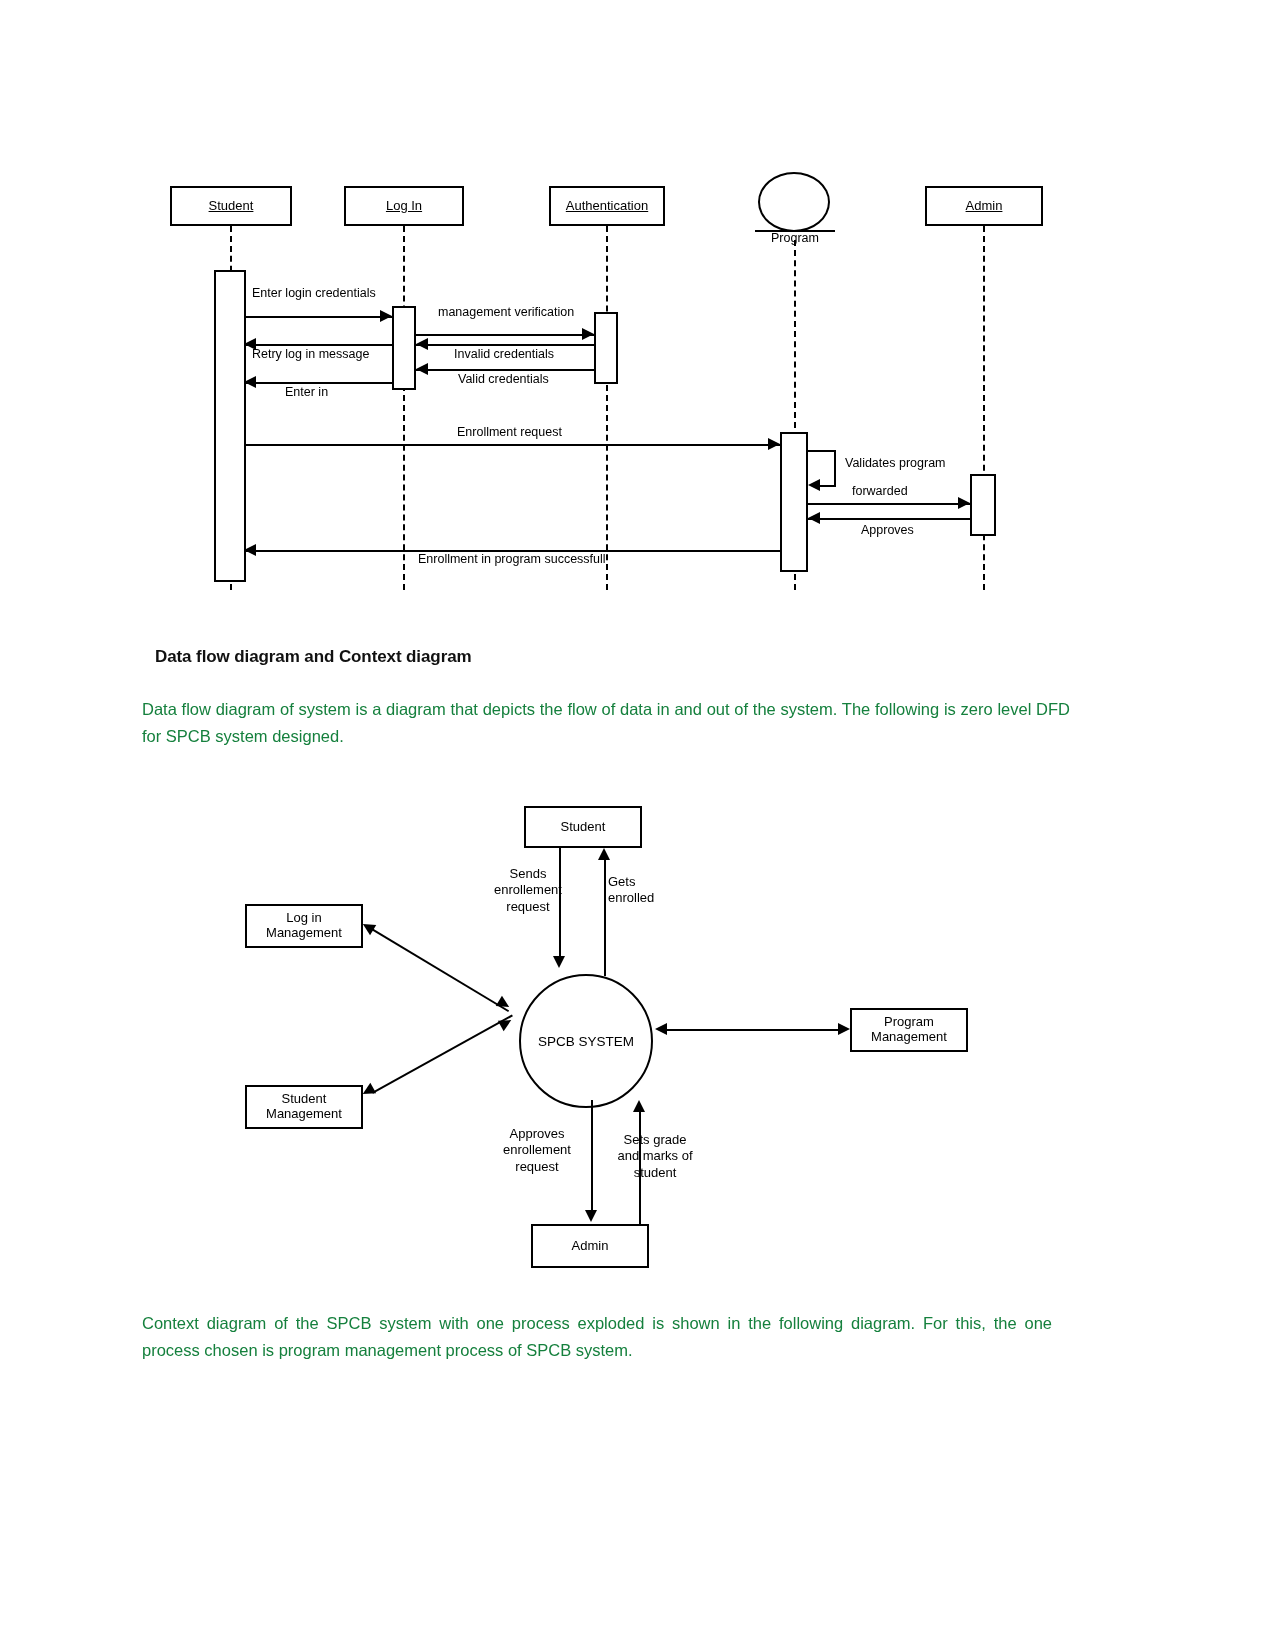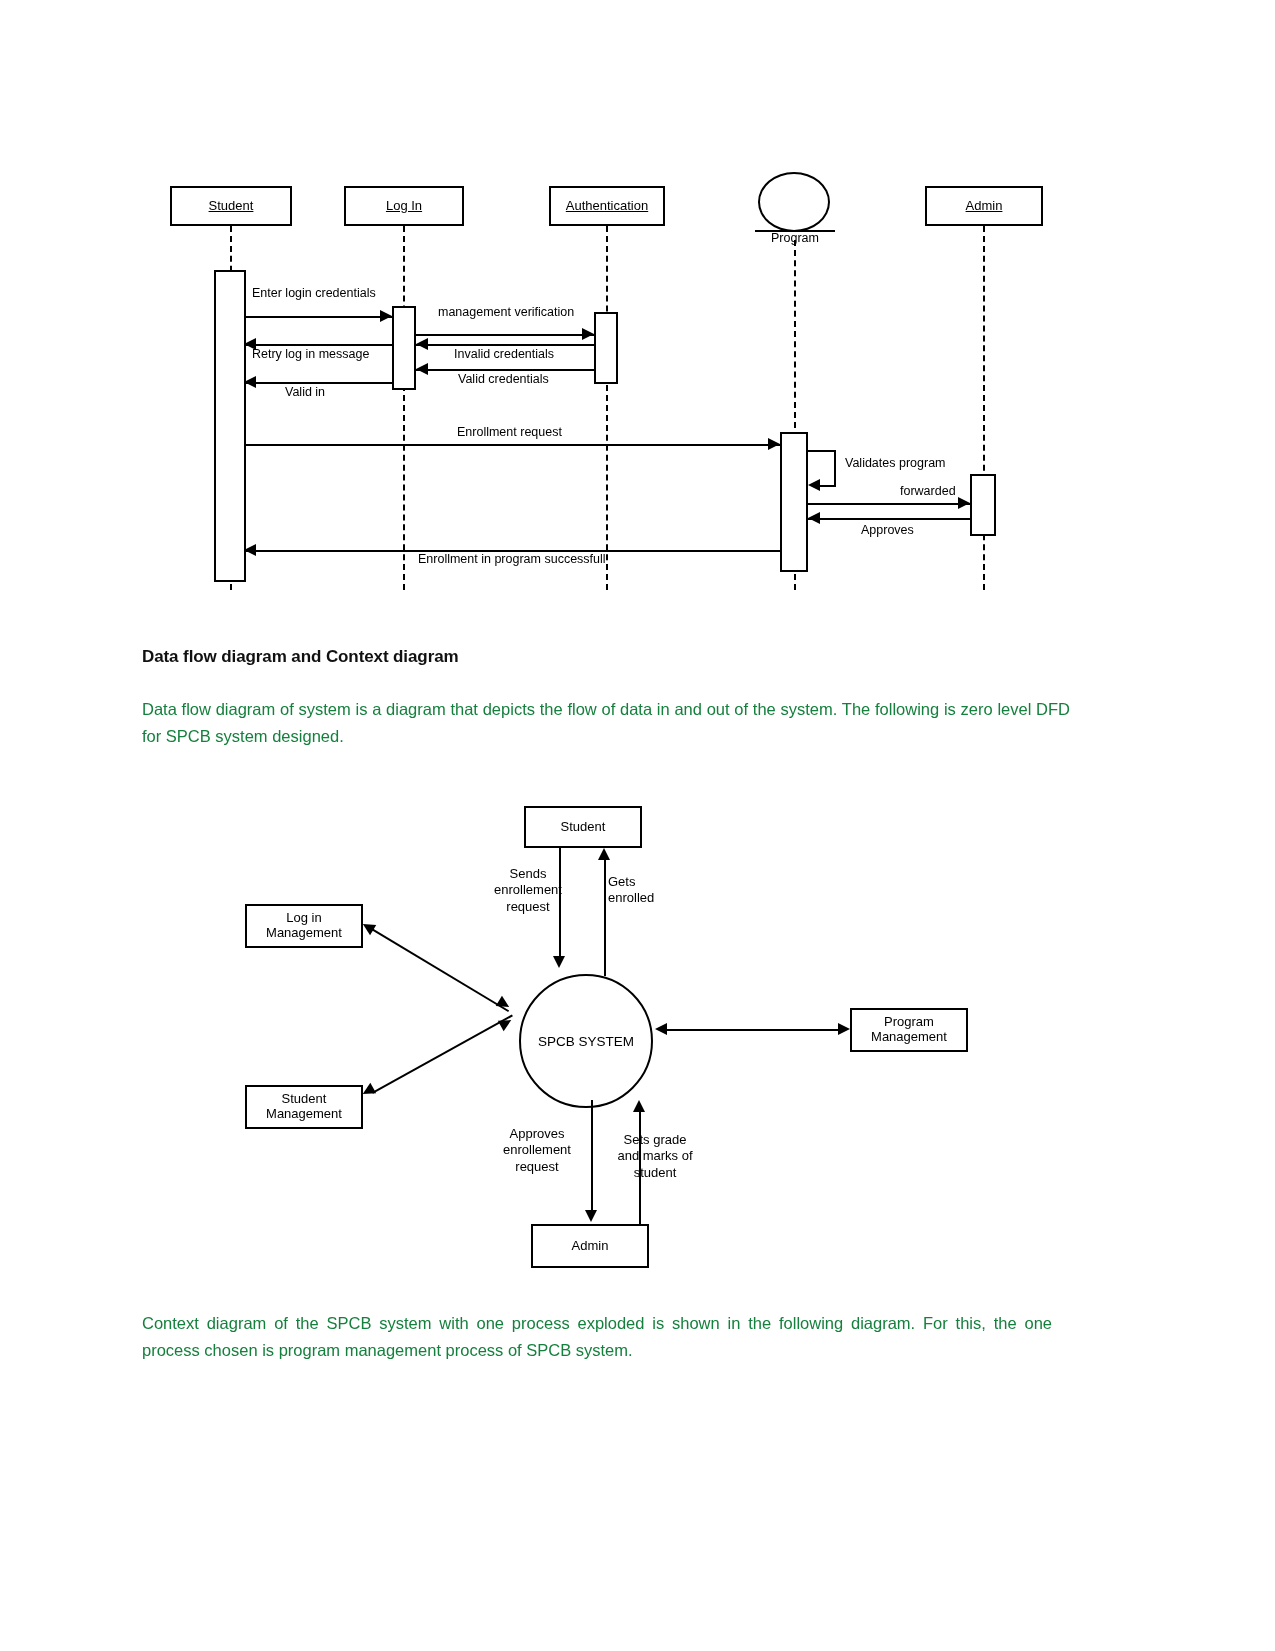--- a/index.html
+++ b/index.html
@@ -119,20 +119,21 @@
     border-top: 2px solid #000;
   }
 
   
   .heading {
     position: absolute;
     font-size: 17px;
     font-weight: bold;
     color: #111;
     letter-spacing: -0.1px;
+    margin-left: 13px;
   }
   .para {
     position: absolute;
     font-size: 16.5px;
     color: #15803d;
     line-height: 1.65;
     text-align: justify;
     text-justify: inter-word;
   }
 
@@ -225,35 +226,35 @@
     <div class="hline" style="left:246px; top:344px; width:146px;"></div>
     <div class="arrowhead arrow-l" style="left:244px; top:338px;"></div>
     <div class="msg" style="left:252px; top:347px;">Retry log in message</div>
 
     <div class="hline" style="left:416px; top:369px; width:178px;"></div>
     <div class="arrowhead arrow-l" style="left:416px; top:363px;"></div>
     <div class="msg" style="left:458px; top:372px;">Valid credentials</div>
 
     <div class="hline" style="left:246px; top:382px; width:146px;"></div>
     <div class="arrowhead arrow-l" style="left:244px; top:376px;"></div>
-    <div class="msg" style="left:285px; top:385px;">Valid in</div>
+    <div class="msg" style="left:285px; top:385px;">Enter in</div>
 
     <div class="hline" style="left:246px; top:444px; width:534px;"></div>
     <div class="arrowhead arrow-r" style="left:768px; top:438px;"></div>
     <div class="msg" style="left:457px; top:425px;text-align:center;">Enrollment request</div>
 
     <div class="hline" style="left:808px; top:450px; width:28px;"></div>
     <div class="vline" style="left:834px; top:450px; height:35px;"></div>
     <div class="hline" style="left:820px; top:485px; width:16px;"></div>
     <div class="arrowhead arrow-l" style="left:808px; top:479px;"></div>
     <div class="msg" style="left:845px; top:456px;">Validates program</div>
 
     <div class="hline" style="left:808px; top:503px; width:162px;"></div>
     <div class="arrowhead arrow-r" style="left:958px; top:497px;"></div>
-    <div class="msg" style="left:900px; top:484px;">forwarded</div>
+    <div class="msg" style="left:852px; top:484px;">forwarded</div>
 
     <div class="hline" style="left:808px; top:518px; width:162px;"></div>
     <div class="arrowhead arrow-l" style="left:808px; top:512px;"></div>
     <div class="msg" style="left:861px; top:523px;">Approves</div>
 
     <div class="hline" style="left:246px; top:550px; width:534px;"></div>
     <div class="arrowhead arrow-l" style="left:244px; top:544px;"></div>
     <div class="msg" style="left:418px; top:552px;">Enrollment in program successfull</div>
   </div>
 

